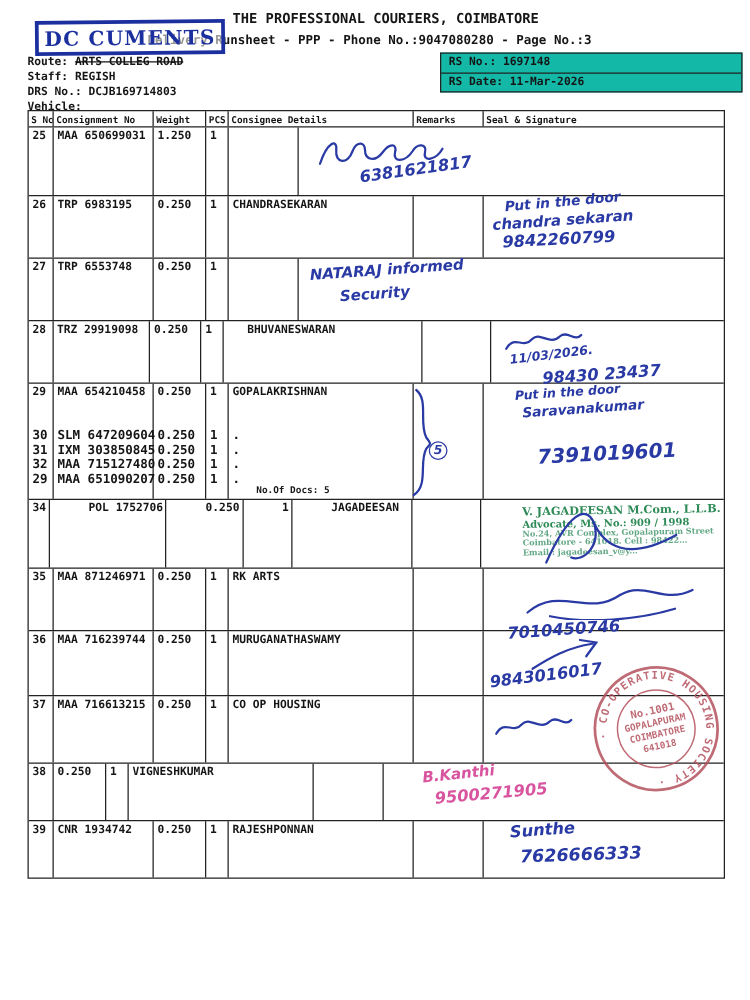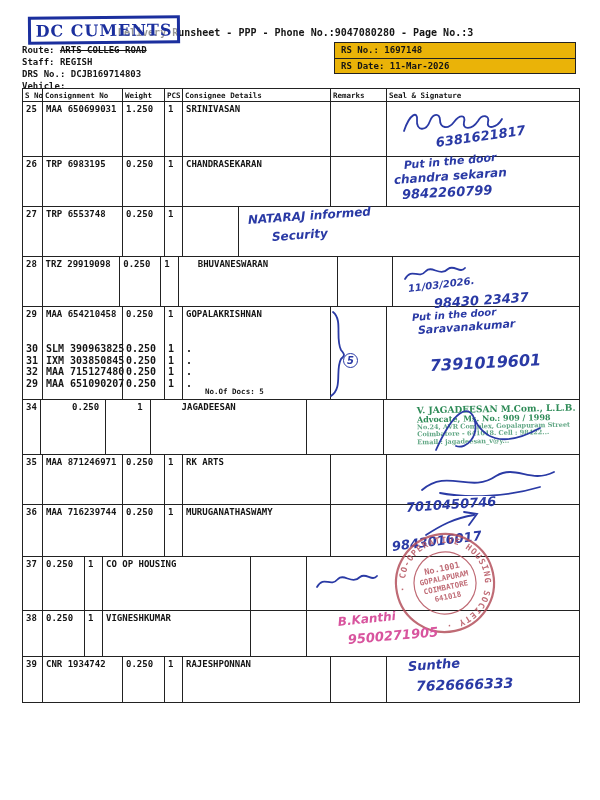--- a/index.html
+++ b/index.html
@@ -19,21 +19,21 @@
   .doc-stamp span {
     font-family:"DejaVu Serif", serif; font-weight:bold; font-size:16px;
     color:var(--stamp-blue); letter-spacing:1px; white-space:nowrap;
   }
   .hline { position:absolute; left:22px; font-size:9px; font-weight:bold; white-space:nowrap; }
   .route { top:45px; }
   .staff { top:57px; }
   .drs { top:69px; }
   .vehicle { top:81px; }
   .strike { text-decoration:line-through; }
-  .rsbox { position:absolute; left:334px; top:42px; width:242px; border:1px solid #222; background:#eab308; }
+  .rsbox { position:absolute; left:352px; top:42px; width:242px; border:1px solid #222; background:#14b8a6; }
   .rsrow { height:15px; line-height:14px; padding-left:6px; font-size:9px; font-weight:bold; white-space:nowrap; }
   .rsrow + .rsrow { border-top:1px solid #222; }
   
   .table { position:absolute; left:22px; top:88px; width:558px; border:1px solid #222; background:#fff; }
   .trow { display:flex; border-bottom:1px solid #222; position:relative; }
   .trow:last-child { border-bottom:none; }
   .tcell {
     border-right:1px solid #222; padding:2px 2px 0 3px; font-size:9px; font-weight:bold;
     white-space:nowrap; position:relative;
   }
@@ -60,20 +60,21 @@
   .adv-stamp {
     font-family:"DejaVu Serif", serif; line-height:1.12; transform:rotate(-1deg);
     padding:1px 0 0 2px; white-space:nowrap;
   }
   .round-stamp { position:absolute; left:86px; top:-26px; transform:rotate(-12deg); opacity:0.85; }
 </style>
 </head>
 <body>
 
 <div class="page">
+  <div class="company">THE PROFESSIONAL COURIERS, COIMBATORE</div>
   <div class="subtitle">Delivery Runsheet - PPP - Phone No.:9047080280 - Page No.:3</div>
   <div class="doc-stamp">
     <span>DC CUMENTS</span>
   </div>
   <div class="hline route">
     <span>Route:</span>
     <span class="strike">ARTS COLLEG ROAD</span>
   </div>
   <div class="hline staff">Staff: REGISH</div>
   <div class="hline drs">DRS No.: DCJB169714803</div>
@@ -90,21 +91,20 @@
         <div class="tcell c3" style="width: 18px;">PCS</div>
         <div class="tcell c4" style="width: 148px;">Consignee Details</div>
         <div class="tcell c5" style="width: 56px;">Remarks</div>
         <div class="tcell c6" style="width: 192px;">Seal &amp; Signature</div>
       </div>
       <div class="trow" style="height: 55px;">
         <div class="tcell c0" style="width: 20px;">25</div>
         <div class="tcell c1" style="width: 80px;">MAA 650699031</div>
         <div class="tcell c2" style="width: 42px;">1.250</div>
         <div class="tcell c3" style="width: 18px;">1</div>
-        <div class="tcell c4" style="width: 148px;">SRINIVASAN</div>
         <div class="tcell c5" style="width: 56px;"></div>
         <div class="tcell c6 seal-cell" style="width: 192px;">
           <svg width="104" height="26" viewBox="0 0 104 26" class="scribble" style="margin-left: 10px; margin-top: 4px;">
             <path d="M4,22 C10,4 18,2 17,11 C16,22 26,23 30,12 C33,4 40,4 40,11 C40,19 48,21 54,13 C60,5 66,6 64,13 C62,21 72,21 78,12 C82,5 90,6 88,13 C86,21 97,19 102,10" fill="none" stroke="#2a3aa5" stroke-width="1.8" stroke-linecap="round"></path>
           </svg>
           <div class="hw" style="font-size: 13px; transform: rotate(-8deg); margin-left: 46px; margin-top: 1px; color: rgb(42, 58, 165);">6381621817</div>
         </div>
       </div>
       <div class="trow" style="height: 50px;">
         <div class="tcell c0" style="width: 20px;">26</div>
@@ -148,21 +148,21 @@
       <div class="trow" style="height: 93px;">
         <div class="tcell c0" style="width: 20px;">
           <div class="main-line">29</div>
           <div class="sub-line">30</div>
           <div class="sub-line">31</div>
           <div class="sub-line">32</div>
           <div class="sub-line">29</div>
         </div>
         <div class="tcell c1" style="width: 80px;">
           <div class="main-line">MAA 654210458</div>
-          <div class="sub-line">SLM 390963825</div>
+          <div class="sub-line">SLM 647209604</div>
           <div class="sub-line">IXM 303850845</div>
           <div class="sub-line">MAA 715127480</div>
           <div class="sub-line">MAA 651090207</div>
         </div>
         <div class="tcell c2" style="width: 42px;">
           <div class="main-line">0.250</div>
           <div class="sub-line">0.250</div>
           <div class="sub-line">0.250</div>
           <div class="sub-line">0.250</div>
           <div class="sub-line">0.250</div>
@@ -189,20 +189,21 @@
           <div class="circled-number">5</div>
         </div>
         <div class="tcell c6 seal-cell" style="width: 192px;">
           <div class="hw" style="font-size: 10px; transform: rotate(-4deg); margin-left: 22px; margin-top: 2px; color: rgb(42, 58, 165);">Put in the door</div>
           <div class="hw" style="font-size: 11px; transform: rotate(-4deg); margin-left: 28px; margin-top: 1px; color: rgb(42, 58, 165);">Saravanakumar</div>
           <div class="hw" style="font-size: 16px; transform: rotate(-3deg); margin-left: 40px; margin-top: 20px; color: rgb(42, 58, 165);">7391019601</div>
         </div>
       </div>
       <div class="trow" style="height: 55px; gap: 28px;">
         <div class="tcell c0" style="width: 20px;">34</div>
+        <div class="tcell c1" style="width: 80px;">POL 1752706</div>
         <div class="tcell c2" style="width: 42px;">0.250</div>
         <div class="tcell c3" style="width: 18px;">1</div>
         <div class="tcell c4" style="width: 148px;">JAGADEESAN</div>
         <div class="tcell c5" style="width: 56px;"></div>
         <div class="tcell c6 seal-cell" style="width: 192px;">
           <div class="adv-stamp">
             <div style="font-size: 9px; color: rgb(46, 139, 87); font-weight: bold;">V. JAGADEESAN M.Com., L.L.B.</div>
             <div style="font-size: 8px; color: rgb(46, 139, 87);">Advocate, Ms. No.: 909 / 1998</div>
             <div style="font-size: 6.5px; color: rgb(99, 168, 134);">No.24, AVR Complex, Gopalapuram Street</div>
             <div style="font-size: 6.5px; color: rgb(99, 168, 134);">Coimbatore - 641018. Cell : 98422...</div>
@@ -236,20 +237,21 @@
         <div class="tcell c5" style="width: 56px;"></div>
         <div class="tcell c6 seal-cell" style="width: 192px;">
           <svg width="62" height="28" viewBox="0 0 62 28" class="scribble" style="margin-left: 32px; margin-top: 2px;">
             <path d="M4,25 C18,16 32,8 52,5 M42,2 L55,4 L47,15" fill="none" stroke="#2a3aa5" stroke-width="1.8" stroke-linecap="round"></path>
           </svg>
           <div class="hw" style="font-size: 13px; transform: rotate(-7deg); margin-left: 2px; margin-top: 2px; color: rgb(42, 58, 165);">9843016017</div>
         </div>
       </div>
       <div class="trow" style="height: 54px;">
         <div class="tcell c0" style="width: 20px;">37</div>
+        <div class="tcell c1" style="width: 80px;">MAA 716613215</div>
         <div class="tcell c2" style="width: 42px;">0.250</div>
         <div class="tcell c3" style="width: 18px;">1</div>
         <div class="tcell c4" style="width: 148px;">CO OP HOUSING</div>
         <div class="tcell c5" style="width: 56px;"></div>
         <div class="tcell c6 seal-cell" style="width: 192px;">
           <svg width="104" height="104" viewBox="0 0 104 104" class="round-stamp">
             <circle cx="52" cy="52" r="49" fill="none" stroke="#b5525e" stroke-width="2.2"></circle>
             <circle cx="52" cy="52" r="31" fill="none" stroke="#b5525e" stroke-width="1.2"></circle>
             <defs>
               <path id="rsArc" d="M52,52 m-40,0 a40,40 0 1,1 80,0 a40,40 0 1,1 -80,0"></path>

